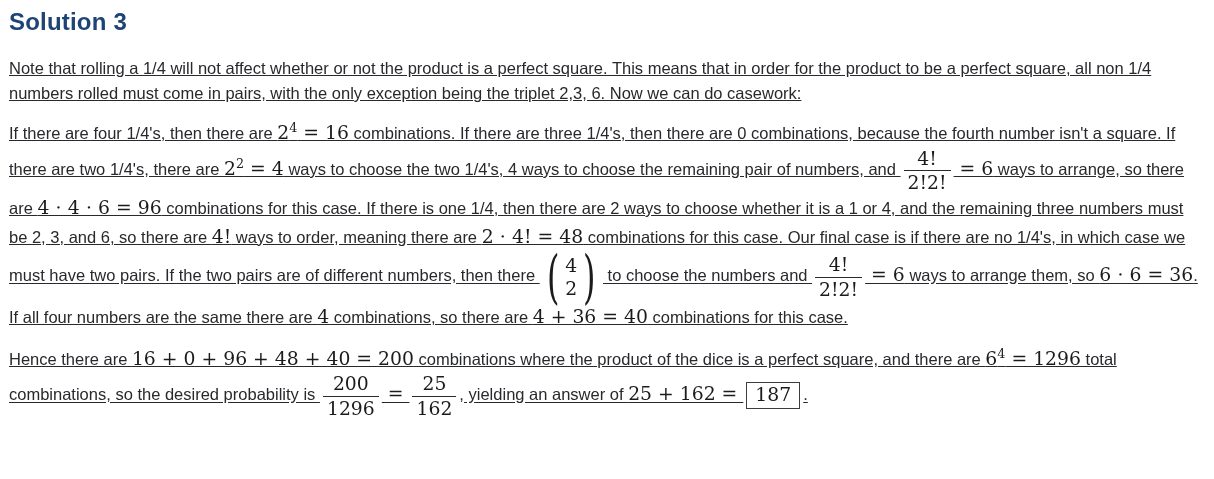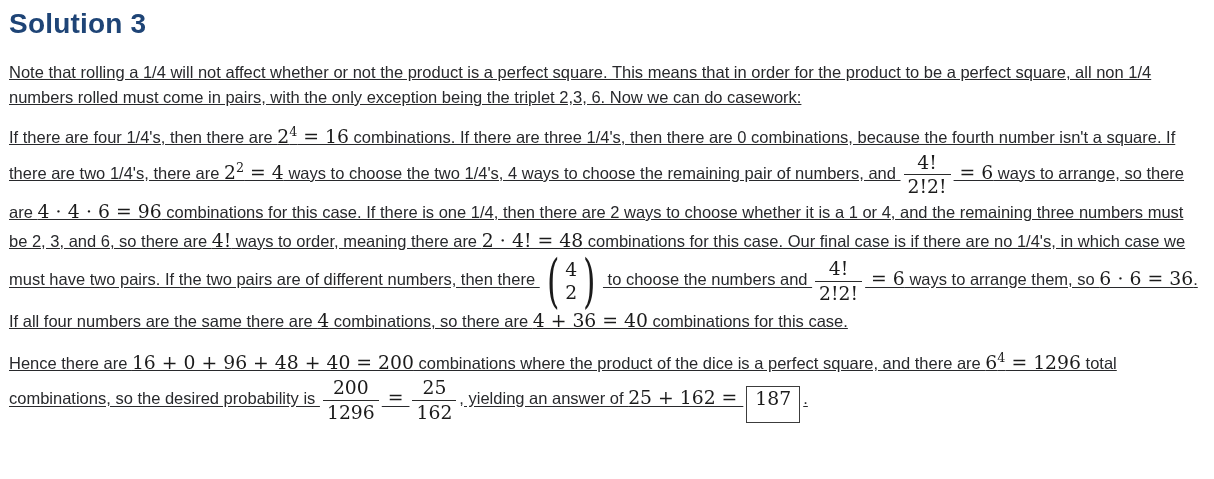--- a/index.html
+++ b/index.html
@@ -7,21 +7,21 @@
   body {
     width: 1214px;
     min-height: 479px;
     background: var(--bg, #ffffff);
     font-family: "Liberation Sans", sans-serif;
     font-size: 16.5px;
     color: var(--text, #28292c);
     padding: 6px 9px 10px 9px;
   }
   h2[data-name="section-heading"] {
-    font-size: 28px;
+    font-size: 24px;
     font-weight: 700;
     color: var(--accent, #1e4476);
     margin: 2px 0 20px 0;
     letter-spacing: 0.2px;
   }
   .para {
     margin: 0 0 13px 0;
     line-height: 1.52;
     max-width: 1200px;
     text-decoration: underline;
@@ -71,21 +71,21 @@
   .binom .stack {
     display: inline-flex;
     flex-direction: column;
     align-items: center;
     line-height: 1.25;
     padding: 0 1px;
   }
   .boxed {
     display: inline-block;
     border: 1.3px solid #3c3c3c;
-    padding: 1px 8px 12px 8px;
+    padding: 1px 8px 2px 8px;
     margin: 0 3px;
     line-height: 1.2;
   }
 </style>
 </head>
 <body style="--bg: #ffffff; --accent: #1e4476; --text: #28292c; --math: #1b1b1b;">
 
 <h2 data-name="section-heading">Solution 3</h2>
 
 <div data-name="solution-content" id="solution-content">

